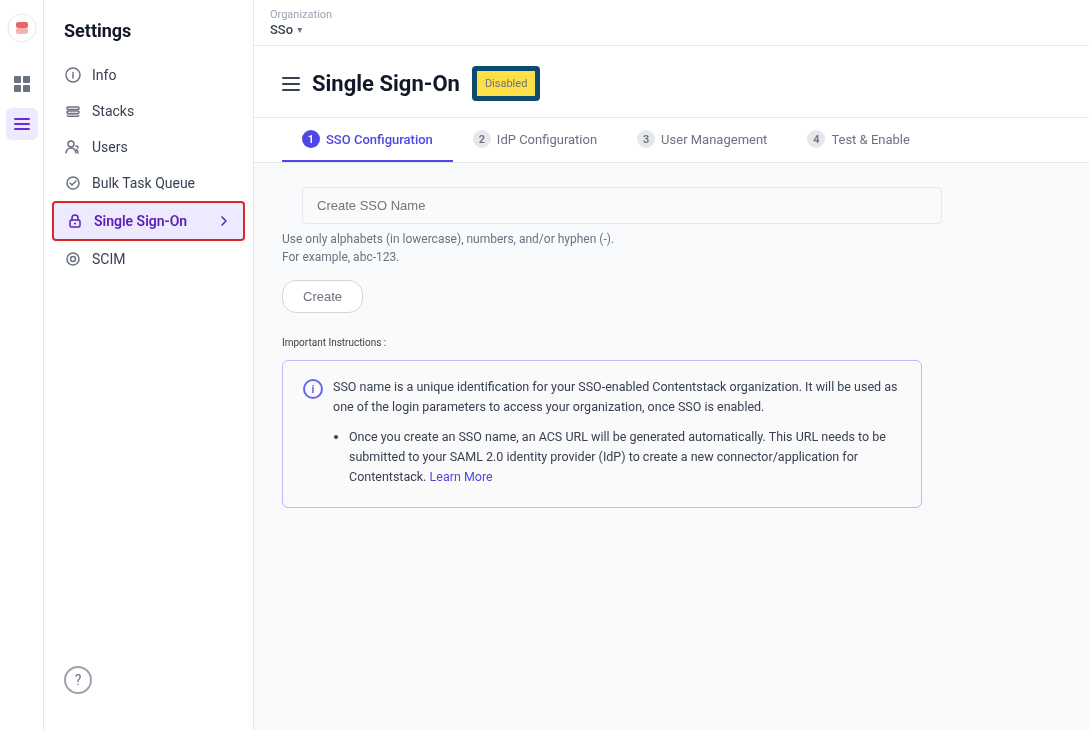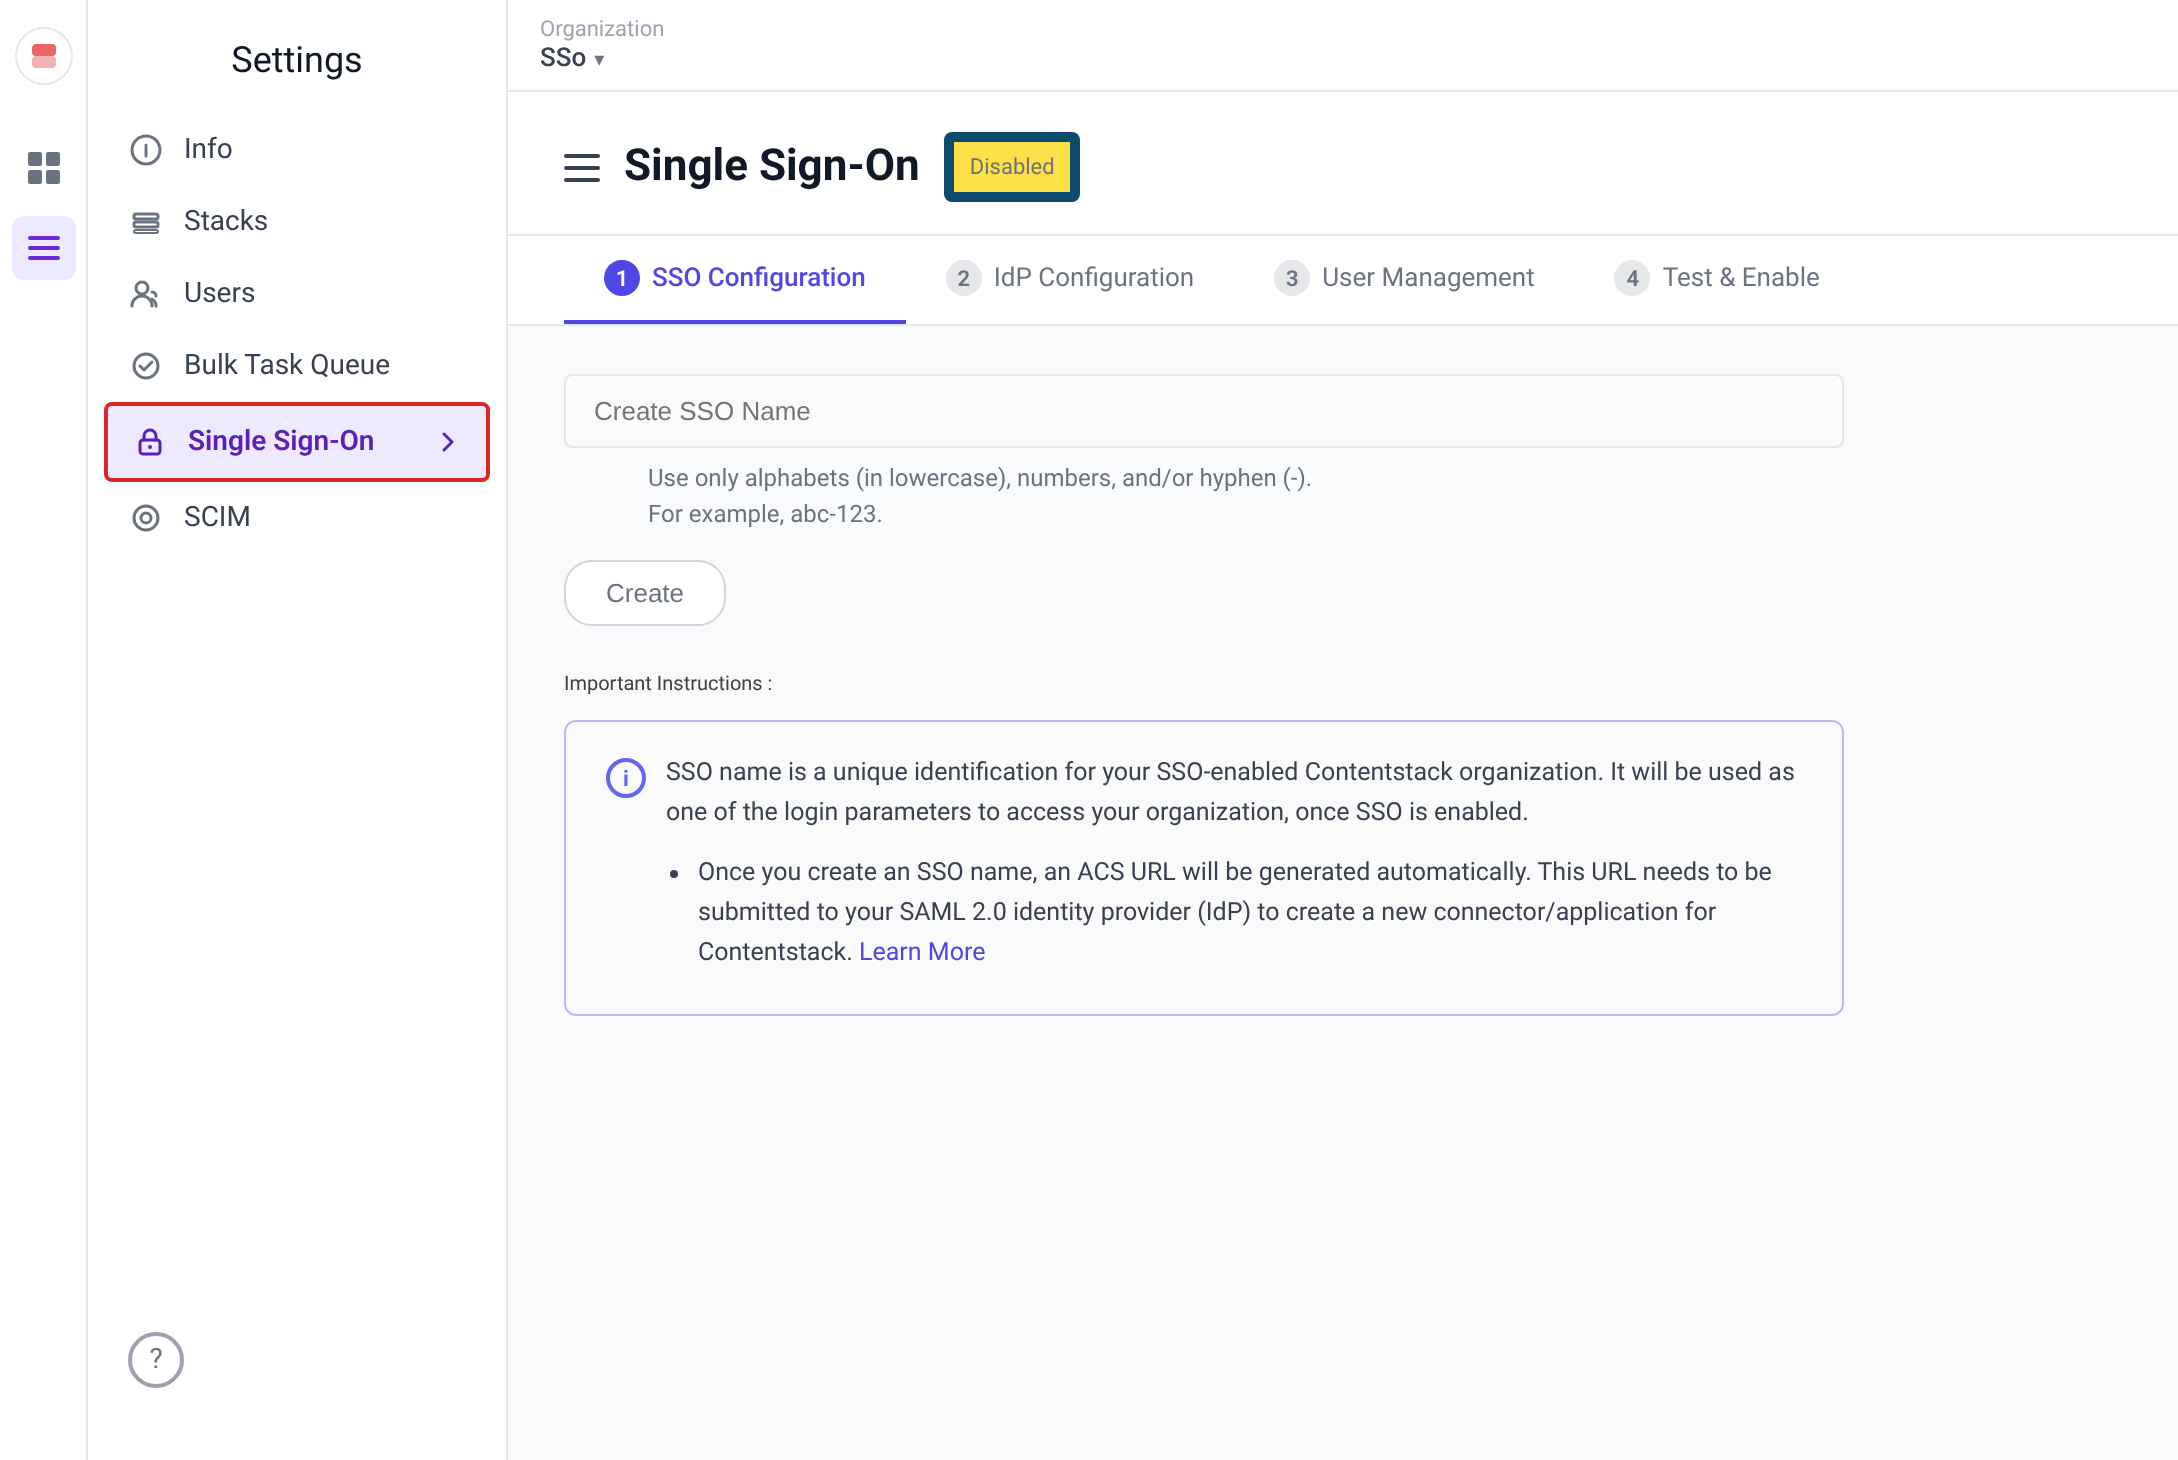--- a/index.html
+++ b/index.html
@@ -41,24 +41,23 @@
     .sidebar {
       width: 210px;
       background: #fff;
       border-right: 1px solid #e5e7eb;
       display: flex;
       flex-direction: column;
       padding: 20px 0;
     }
     .sidebar-title {
       font-size: 18px;
-      font-weight: 400;
+      font-weight: 700;
       color: #111827;
       padding: 0 20px 16px 20px;
-      text-align: center;
     }
     .sidebar-item {
       display: flex;
       align-items: center;
       gap: 10px;
       padding: 9px 20px;
       cursor: pointer;
       font-size: 14px;
       color: #374151;
       position: relative;
@@ -202,27 +201,27 @@
     .sso-input {
       width: 100%;
       max-width: 640px;
       padding: 10px 14px;
       border: 1px solid #e5e7eb;
       border-radius: 4px;
       background: #f9fafb;
       font-size: 13px;
       color: #9ca3af;
       outline: none;
+      margin-left: 20px;
     }
     .field-hint {
       font-size: 12px;
       color: #6b7280;
       margin-top: 6px;
       line-height: 1.5;
-      margin-left: 42px;
     }
 
     .create-btn {
       margin-top: 14px;
       padding: 8px 20px;
       background: #fff;
       border: 1px solid #d1d5db;
       border-radius: 14px;
       font-size: 13px;
       color: #6b7280;

